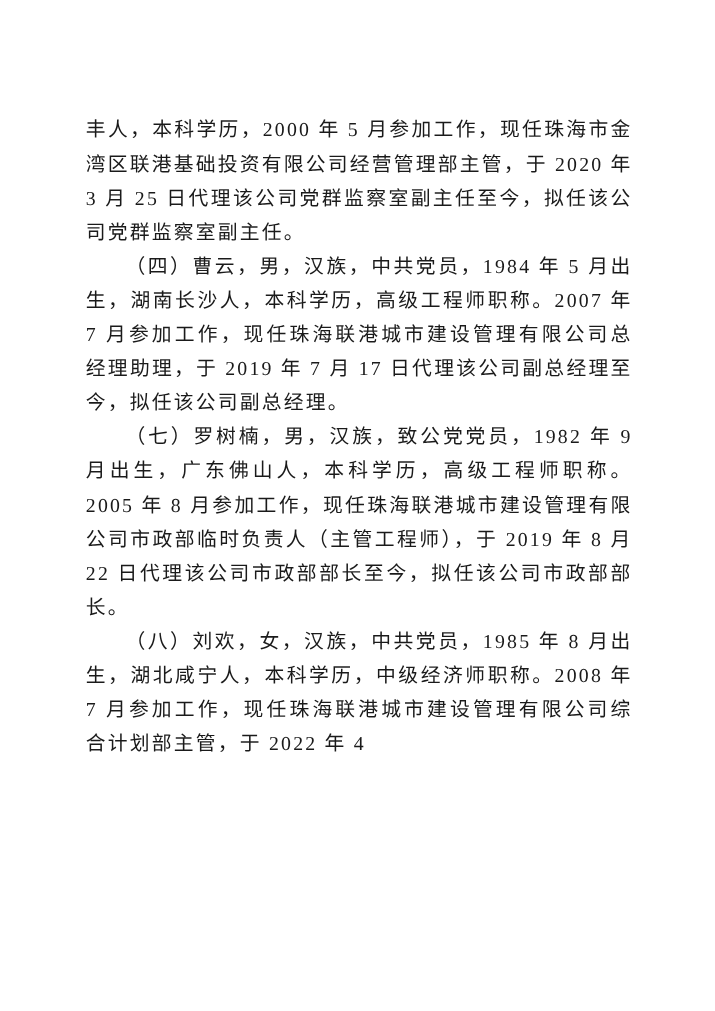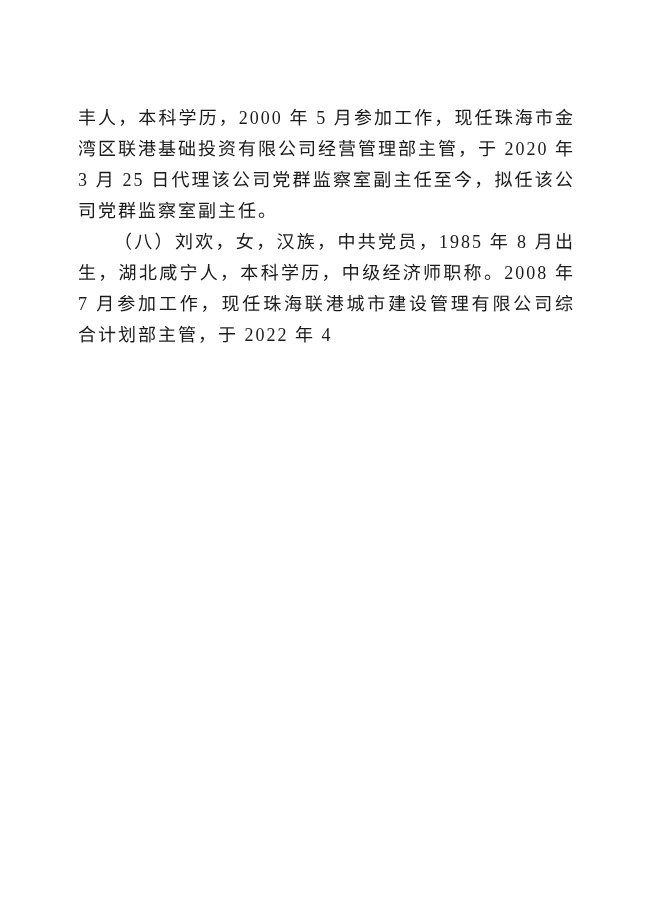--- a/index.html
+++ b/index.html
@@ -33,15 +33,17 @@
   .doc-body p.indent {
     text-indent: 2em;
   }
 </style>
 </head>
 <body>
 
 <div class="page">
   <div class="doc-body">
     <p>丰人，本科学历，2000 年 5 月参加工作，现任珠海市金湾区联港基础投资有限公司经营管理部主管，于 2020 年 3 月 25 日代理该公司党群监察室副主任至今，拟任该公司党群监察室副主任。</p>
+    <p class="indent">（四）曹云，男，汉族，中共党员，1984 年 5 月出生，湖南长沙人，本科学历，高级工程师职称。2007 年 7 月参加工作，现任珠海联港城市建设管理有限公司总经理助理，于 2019 年 7 月 17 日代理该公司副总经理至今，拟任该公司副总经理。</p>
+    <p class="indent">（七）罗树楠，男，汉族，致公党党员，1982 年 9 月出生，广东佛山人，本科学历，高级工程师职称。2005 年 8 月参加工作，现任珠海联港城市建设管理有限公司市政部临时负责人（主管工程师），于 2019 年 8 月 22 日代理该公司市政部部长至今，拟任该公司市政部部长。</p>
     <p class="indent">（八）刘欢，女，汉族，中共党员，1985 年 8 月出生，湖北咸宁人，本科学历，中级经济师职称。2008 年 7 月参加工作，现任珠海联港城市建设管理有限公司综合计划部主管，于 2022 年 4</p>
   </div>
 </div>
 
 </body></html>

